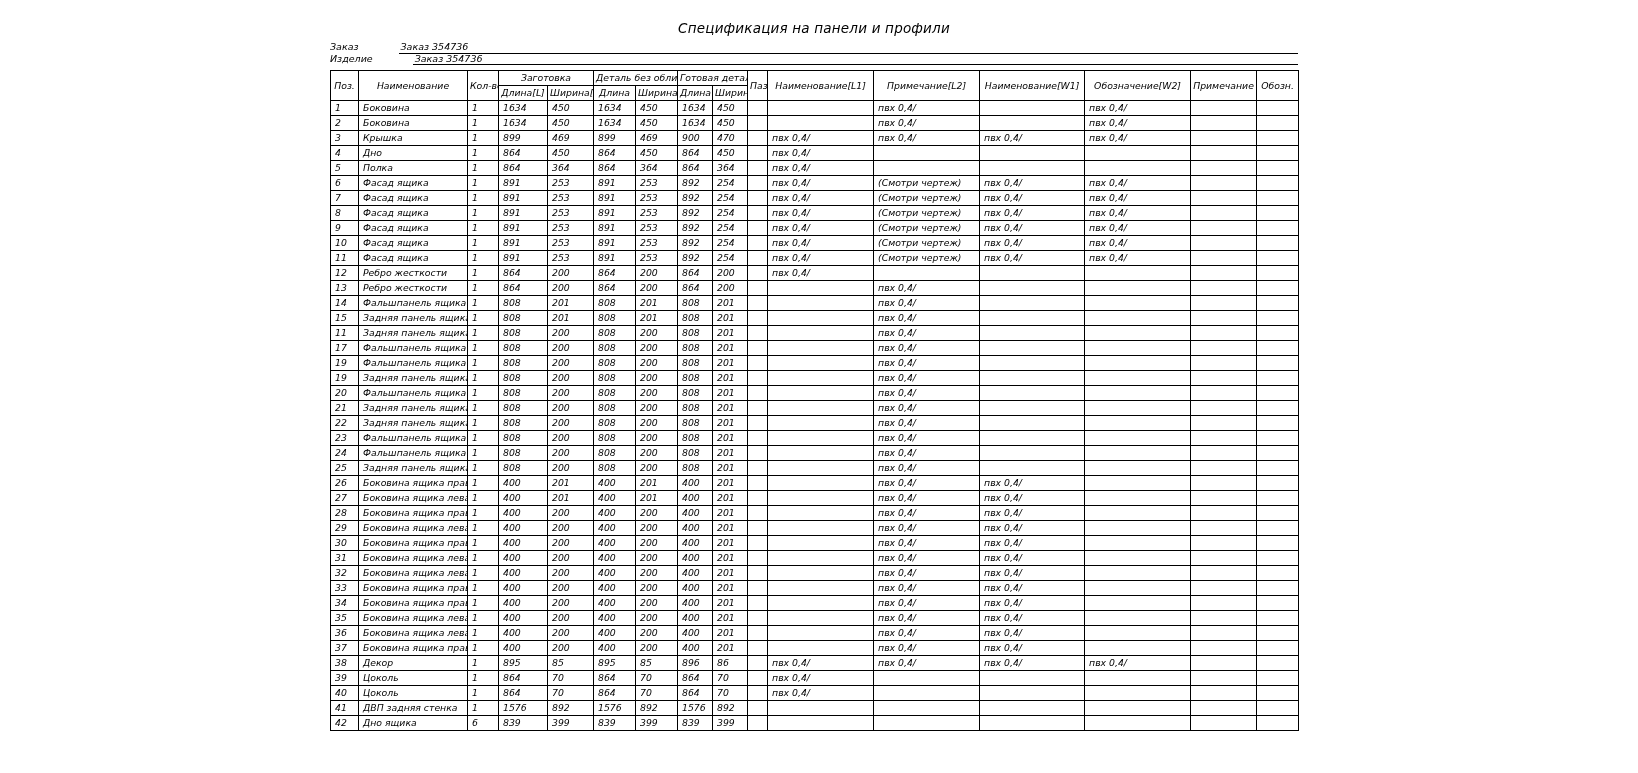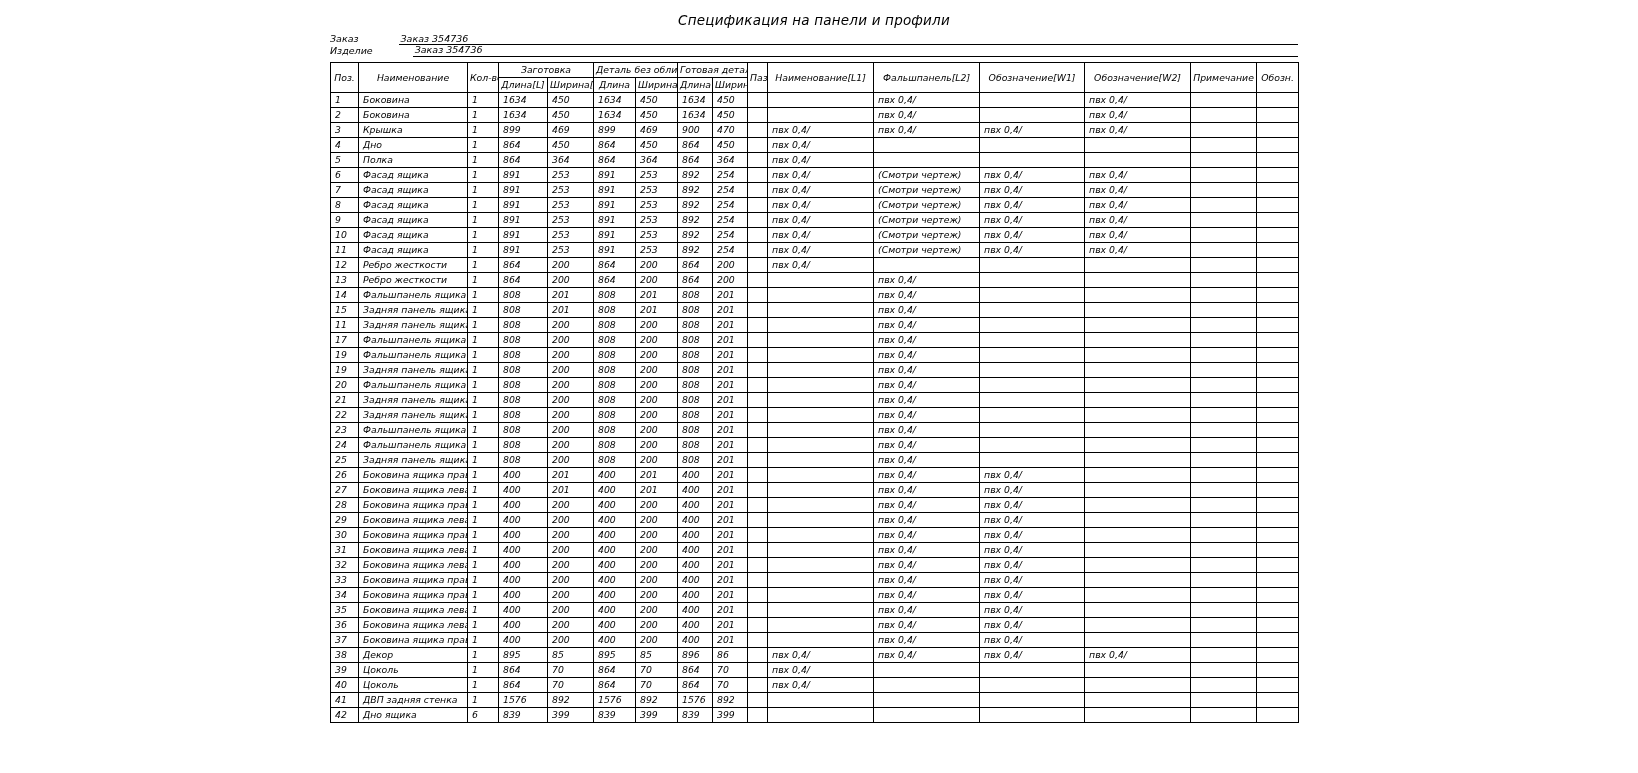--- a/index.html
+++ b/index.html
@@ -1,24 +1,24 @@
 <!DOCTYPE html>
 <html><head>
 <meta charset="utf-8">
 <style>
   * { margin:0; padding:0; box-sizing:border-box; }
   html,body { background:#ffffff; }
   body {
     width:1638px; height:773px; position:relative; overflow:hidden;
     font-family:"DejaVu Sans", sans-serif; font-style:italic; color:#000;
   }
-  .content { position:absolute; left:330px; top:8px; width:968px; }
+  .content { position:absolute; left:330px; top:16px; width:968px; }
   .doc-title { text-align:center; font-size:13.5px; padding-top:4px; letter-spacing:0.2px; }
   .fields { margin-top:5px; }
-  .field-line { display:flex; align-items:center; font-size:9.5px; line-height:11.5px; height:11.5px; }
+  .field-line { display:flex; align-items:flex-start; font-size:9.5px; line-height:11.5px; height:11.5px; }
   .field-label { white-space:pre; padding-right:5px; }
   .field-value { flex:1; border-bottom:1px solid #000; padding-left:2px; white-space:pre;margin-left:35px; }
   table.spec { border-collapse:collapse; table-layout:fixed; width:968px; margin-top:6px; }
   .spec th, .spec td {
     border:1px solid #000; font-weight:normal; font-size:9.3px;
     padding:0 2px; height:15px; overflow:hidden; white-space:nowrap;
     line-height:14px;
   }
   .spec th { text-align:center; }
   .spec td { text-align:left; padding-left:4px; }
@@ -63,22 +63,22 @@
     <thead>
       <tr>
         <th rowspan="2">Поз.</th>
         <th rowspan="2">Наименование</th>
         <th rowspan="2">Кол-во</th>
         <th colspan="2">Заготовка</th>
         <th colspan="2">Деталь без облиц.</th>
         <th colspan="2">Готовая деталь</th>
         <th rowspan="2">Паз</th>
         <th rowspan="2">Наименование[L1]</th>
-        <th rowspan="2">Фальшпанель[L2]</th>
-        <th rowspan="2">Обозначение[W1]</th>
+        <th rowspan="2">Примечание[L2]</th>
+        <th rowspan="2">Наименование[W1]</th>
         <th rowspan="2">Обозначение[W2]</th>
         <th rowspan="2">Примечание</th>
         <th rowspan="2">Обозн.</th>
       </tr>
       <tr>
         <th>Длина[L]</th>
         <th>Ширина[W]</th>
         <th>Длина</th>
         <th>Ширина</th>
         <th>Длина</th>

